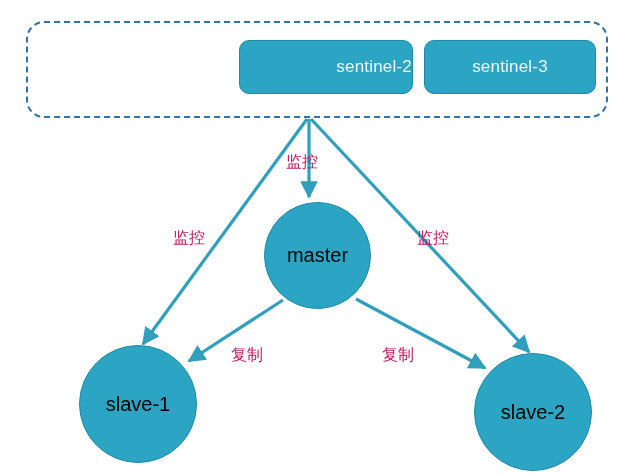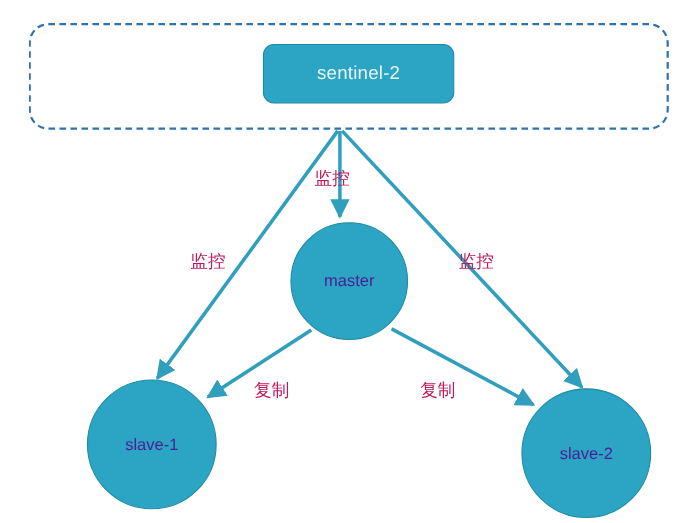--- a/index.html
+++ b/index.html
@@ -64,22 +64,22 @@
     position: absolute;
     background: #2ba5c3;
     border: 1px solid #1f8aa6;
     border-radius: 50%;
     display: flex;
     align-items: center;
     justify-content: center;
     box-sizing: border-box;
   }
   .circle-node .node-label {
-    color: #4c1d95;
-    font-size: 15px;
+    color: #000000;
+    font-size: 20px;
     white-space: nowrap;
   }
   #node-master { left: 264px; top: 202px; width: 107px; height: 107px; }
   #node-slave-1 { left: 79px;  top: 345px; width: 118px; height: 118px; }
   #node-slave-2 { left: 474px; top: 353px; width: 118px; height: 118px; }
 
   
   .edge-label {
     position: absolute;
     color: #be185d;
@@ -110,22 +110,25 @@
     <line x1="307" y1="119" x2="143" y2="344" stroke="#2f9fbd" stroke-width="3.2" marker-end="url(#arrow-head)"></line>
 
     <line x1="311" y1="119" x2="529" y2="352" stroke="#2f9fbd" stroke-width="3.2" marker-end="url(#arrow-head)"></line>
 
     <line x1="283" y1="300" x2="189" y2="361" stroke="#2f9fbd" stroke-width="3.2" marker-end="url(#arrow-head)"></line>
 
     <line x1="356" y1="299" x2="485" y2="368" stroke="#2f9fbd" stroke-width="3.2" marker-end="url(#arrow-head)"></line>
   </svg>
 
   <div class="sentinel-group">
-    <div class="sentinel-box" id="sentinel-box-2" style="left:211px; top:17px; width:174px;">
+    <div class="sentinel-box" id="sentinel-box-2" style="left:211px; top:17px; width:174px;justify-content:flex-end;">
       <span class="node-label">sentinel-2</span>
+    </div>
+    <div class="sentinel-box" id="sentinel-box-3" style="left:396px; top:17px; width:172px;">
+      <span class="node-label">sentinel-3</span>
     </div>
   </div>
 
   <div class="circle-node" id="node-master">
     <span class="node-label">master</span>
   </div>
 
   <div class="circle-node" id="node-slave-1">
     <span class="node-label">slave-1</span>
   </div>

